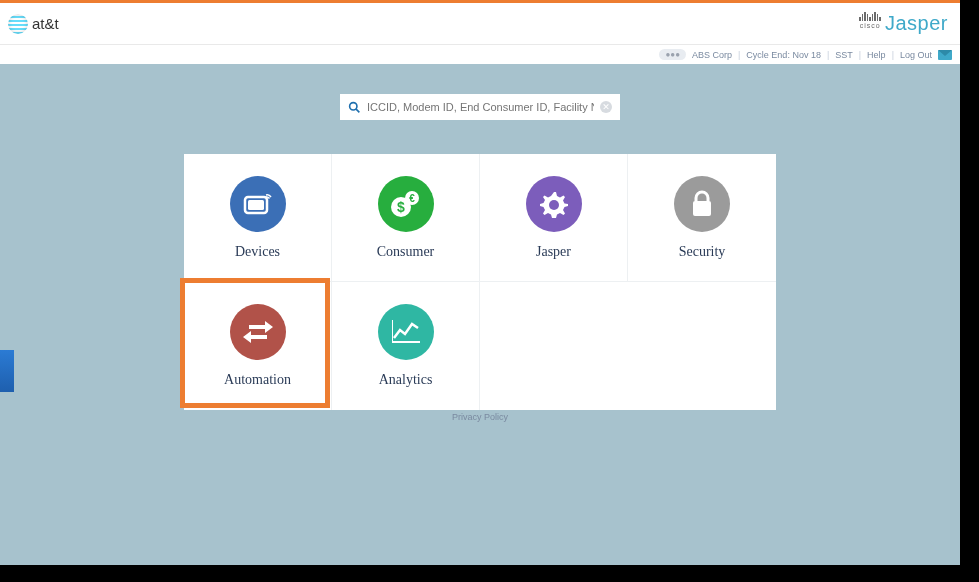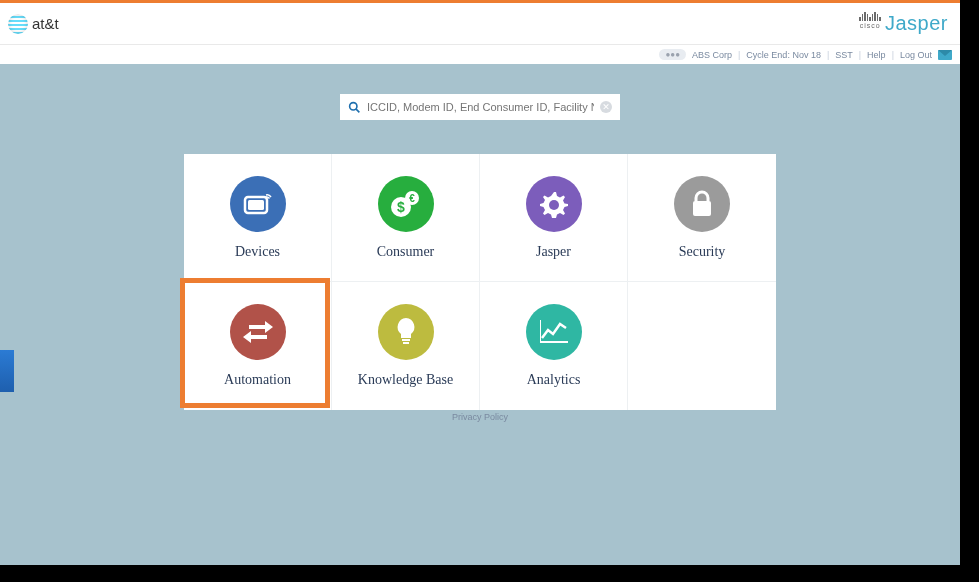--- a/index.html
+++ b/index.html
@@ -155,30 +155,20 @@
       <div class="tile">
         <div class="circ c-brick">
           <svg width="30" height="26" viewBox="0 0 30 26">
               <path d="M6 8 L22 8 L22 4 L30 10 L22 16 L22 12 L6 12 Z" fill="#fff" transform="translate(0,-2)"></path>
               <path d="M24 18 L8 18 L8 14 L0 20 L8 26 L8 22 L24 22 Z" fill="#fff" transform="translate(0,-2)"></path>
             </svg>
         </div>
         <div class="tile-label">Automation</div>
       </div>
       <div class="tile">
-        <div class="circ c-olive">
-          <svg width="22" height="30" viewBox="0 0 22 30">
-              <path d="M11 1 a9 9 0 0 1 5 16 L16 21 H6 L6 17 a9 9 0 0 1 5 -16" fill="#fff"></path>
-              <rect x="7" y="22" width="8" height="2" fill="#fff"></rect>
-              <rect x="8" y="25" width="6" height="2" fill="#fff"></rect>
-            </svg>
-        </div>
-        <div class="tile-label">Knowledge Base</div>
-      </div>
-      <div class="tile">
         <div class="circ c-teal">
           <svg width="28" height="24" viewBox="0 0 28 24">
               <polyline points="2,18 8,10 13,14 20,4 26,8" fill="none" stroke="#fff" stroke-width="2.5"></polyline>
               <line x1="0" y1="22" x2="28" y2="22" stroke="#fff" stroke-width="2"></line>
               <line x1="0" y1="0" x2="0" y2="22" stroke="#fff" stroke-width="2"></line>
             </svg>
         </div>
         <div class="tile-label">Analytics</div>
       </div>
     </div>

